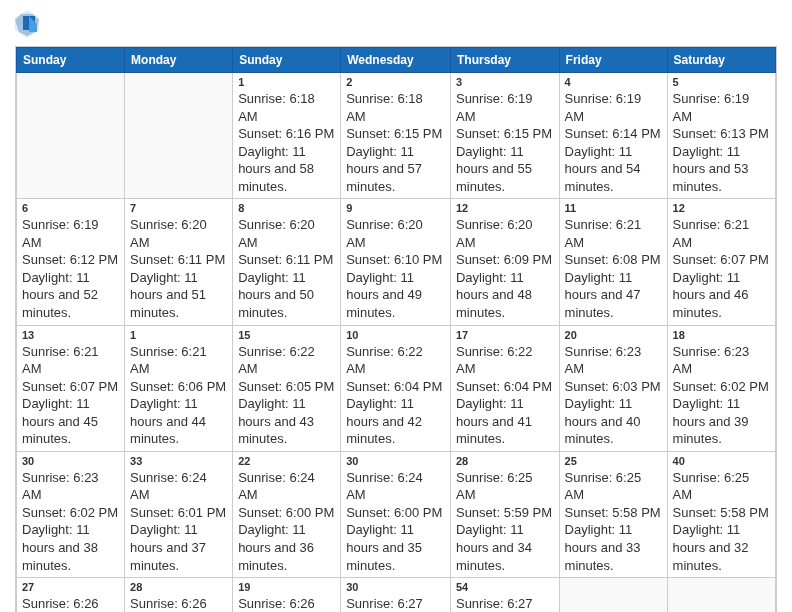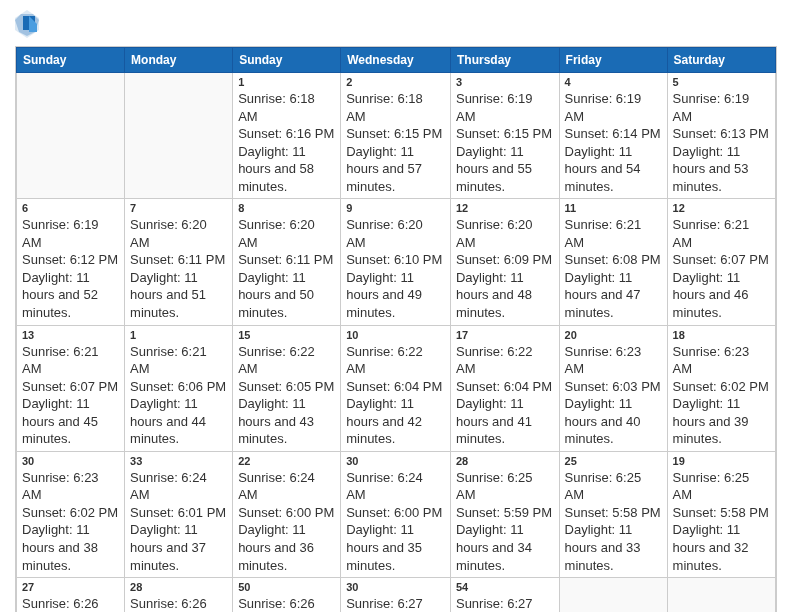--- a/index.html
+++ b/index.html
@@ -237,35 +237,35 @@
             </td>
             <td class="cal-cell">
               <span class="cell-date">28</span>
               <div class="cell-info">Sunrise: 6:25 AM<br>Sunset: 5:59 PM<br>Daylight: 11 hours and 34 minutes.</div>
             </td>
             <td class="cal-cell">
               <span class="cell-date">25</span>
               <div class="cell-info">Sunrise: 6:25 AM<br>Sunset: 5:58 PM<br>Daylight: 11 hours and 33 minutes.</div>
             </td>
             <td class="cal-cell">
-              <span class="cell-date">19</span>
+              <span class="cell-date">40</span>
               <div class="cell-info">Sunrise: 6:25 AM<br>Sunset: 5:58 PM<br>Daylight: 11 hours and 32 minutes.</div>
             </td>
           </tr>
           <tr class="cal-row">
             <td class="cal-cell">
               <span class="cell-date">27</span>
               <div class="cell-info">Sunrise: 6:26 AM<br>Sunset: 5:57 PM<br>Daylight: 11 hours and 31 minutes.</div>
             </td>
             <td class="cal-cell">
               <span class="cell-date">28</span>
               <div class="cell-info">Sunrise: 6:26 AM<br>Sunset: 5:57 PM<br>Daylight: 11 hours and 30 minutes.</div>
             </td>
             <td class="cal-cell">
-              <span class="cell-date">50</span>
+              <span class="cell-date">19</span>
               <div class="cell-info">Sunrise: 6:26 AM<br>Sunset: 5:56 PM<br>Daylight: 11 hours and 29 minutes.</div>
             </td>
             <td class="cal-cell">
               <span class="cell-date">30</span>
               <div class="cell-info">Sunrise: 6:27 AM<br>Sunset: 5:56 PM<br>Daylight: 11 hours and 28 minutes.</div>
             </td>
             <td class="cal-cell">
               <span class="cell-date">54</span>
               <div class="cell-info">Sunrise: 6:27 AM<br>Sunset: 5:55 PM<br>Daylight: 11 hours and 27 minutes.</div>
             </td>

